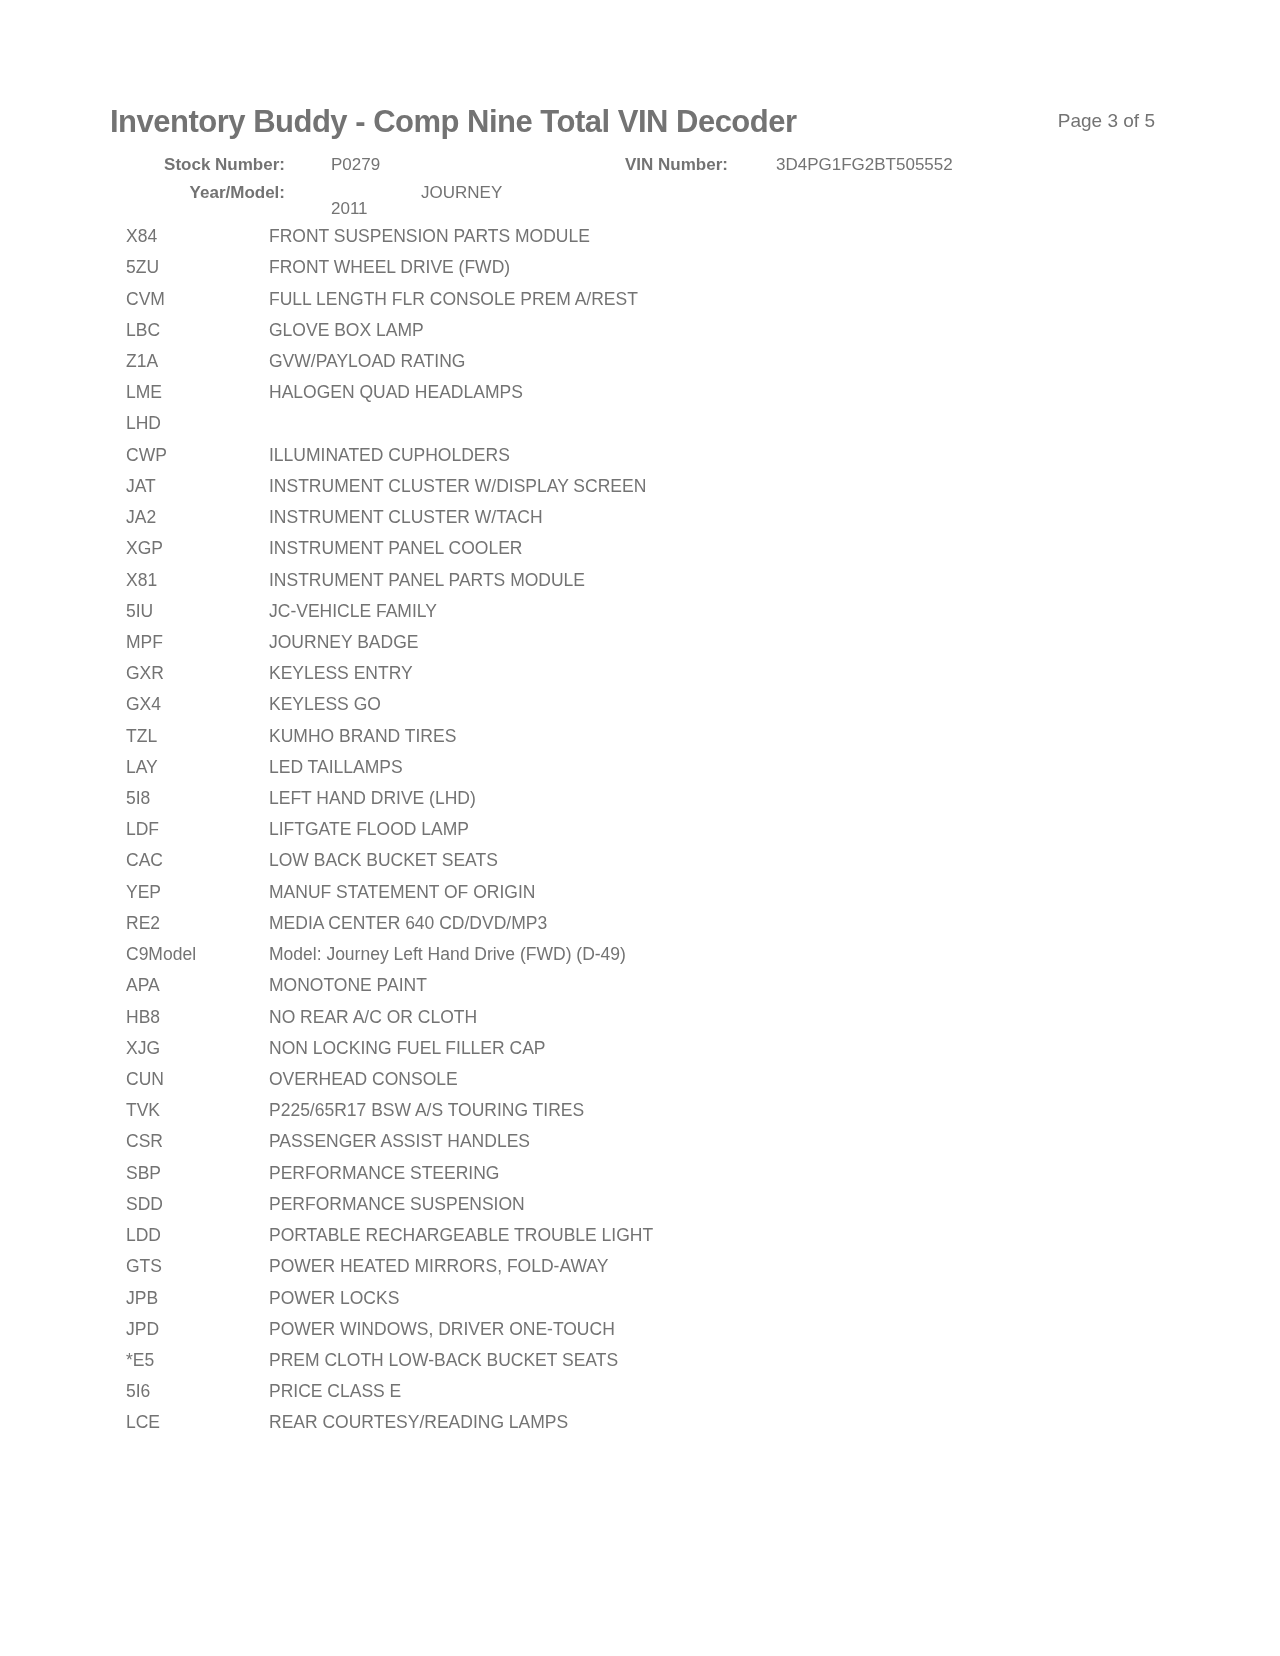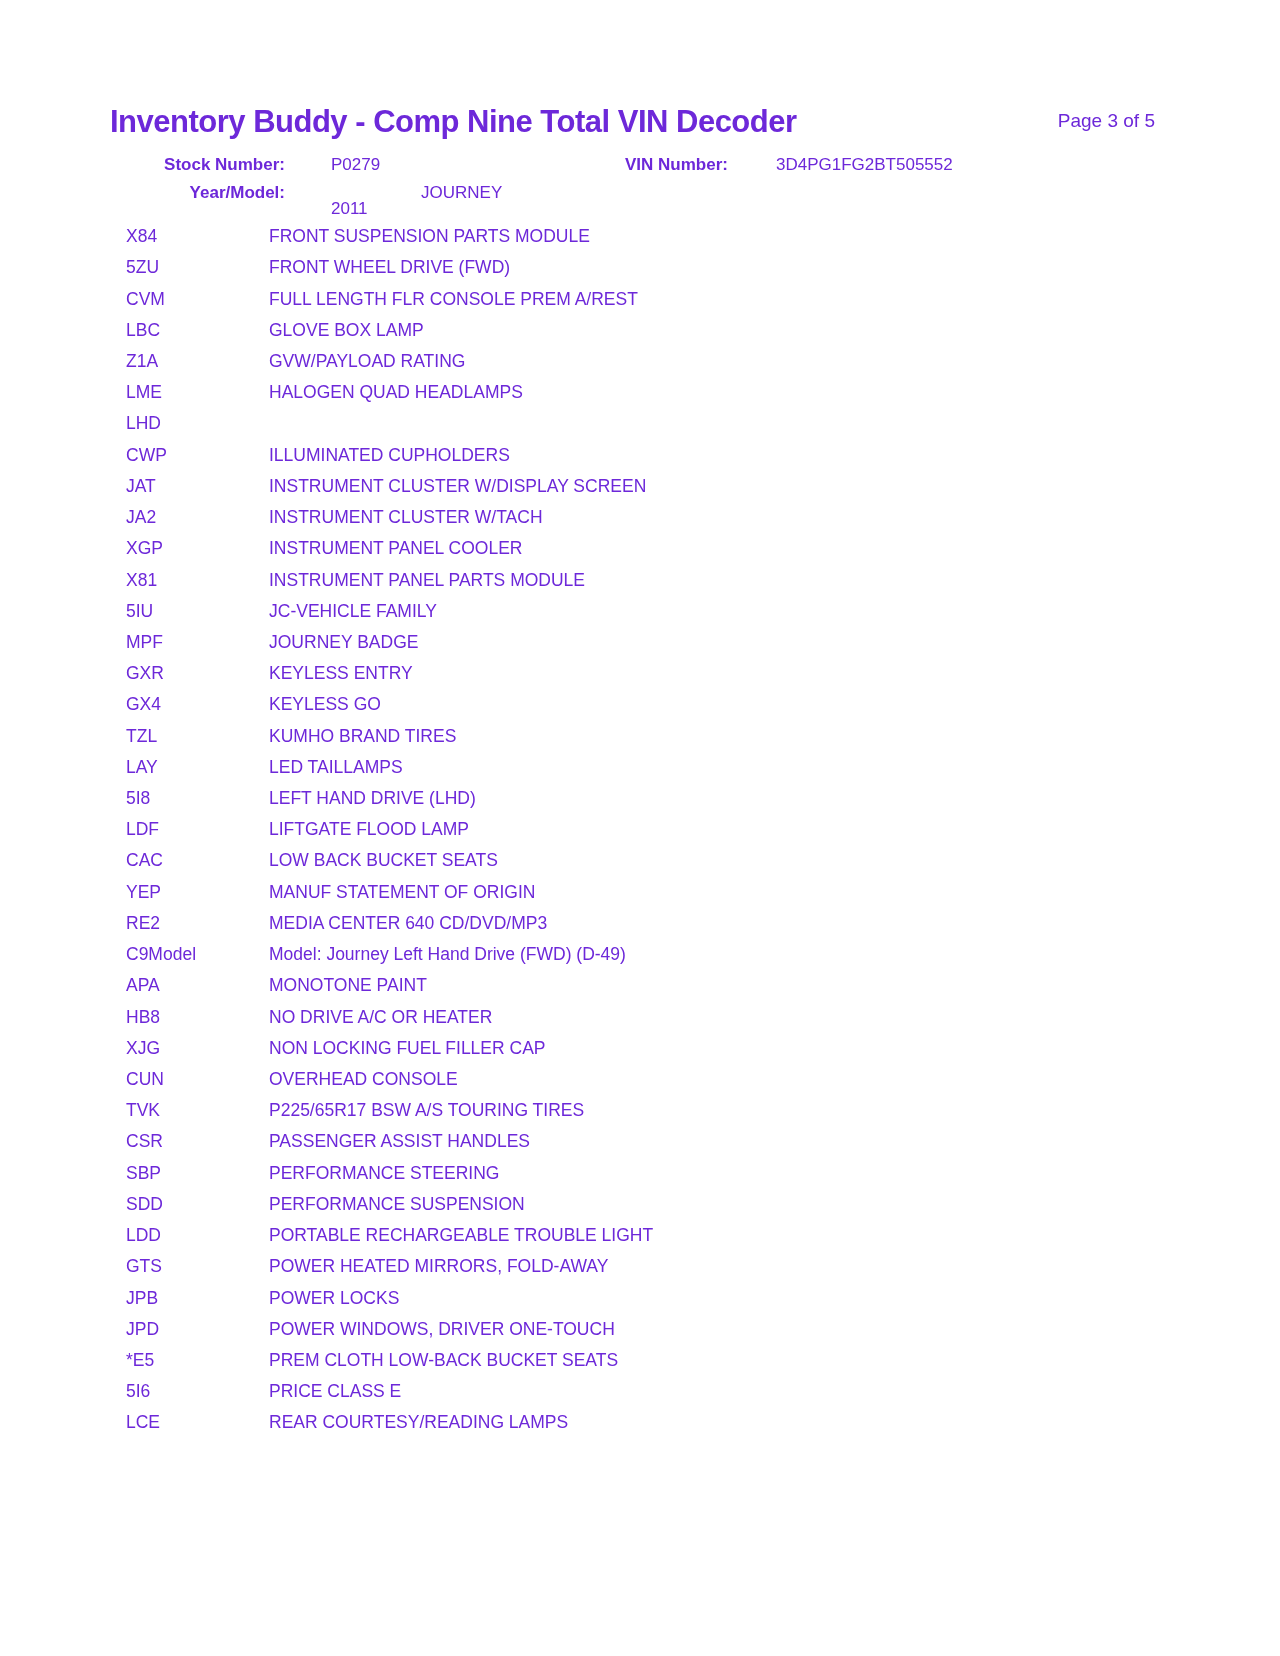--- a/index.html
+++ b/index.html
@@ -2,21 +2,21 @@
 <html><head>
 <meta charset="utf-8">
 <style>
   * { margin: 0; padding: 0; box-sizing: border-box; }
   html, body { background: #ffffff; }
   .page {
     position: relative;
     width: 1280px;
     height: 1656px;
     background: #ffffff;
-    color: #6d28d9;
+    color: #737373;
     font-family: "Liberation Sans", sans-serif;
     overflow: hidden;
   }
   .doc-title {
     position: absolute;
     left: 110px;
     top: 104px;
     font-size: 31px;
     font-weight: bold;
     letter-spacing: -0.5px;
@@ -203,21 +203,21 @@
       <span class="option-desc">Model: Journey Left Hand Drive (FWD) (D-49)</span>
     </li>
 
     <li class="option-row">
       <span class="option-code">APA</span>
       <span class="option-desc">MONOTONE PAINT</span>
     </li>
 
     <li class="option-row">
       <span class="option-code">HB8</span>
-      <span class="option-desc">NO DRIVE A/C OR HEATER</span>
+      <span class="option-desc">NO REAR A/C OR CLOTH</span>
     </li>
 
     <li class="option-row">
       <span class="option-code">XJG</span>
       <span class="option-desc">NON LOCKING FUEL FILLER CAP</span>
     </li>
 
     <li class="option-row">
       <span class="option-code">CUN</span>
       <span class="option-desc">OVERHEAD CONSOLE</span>

